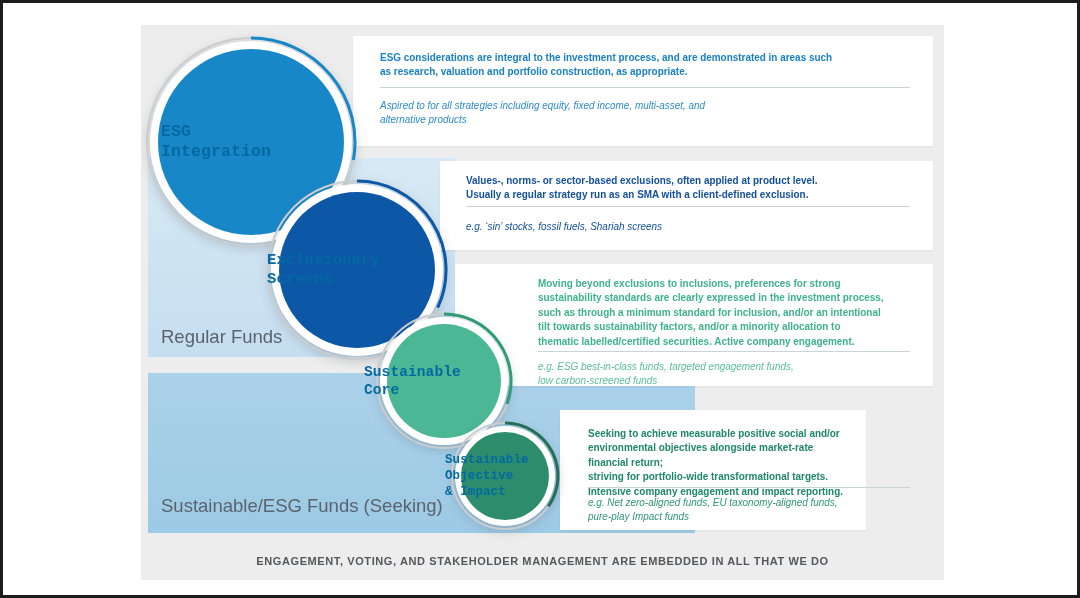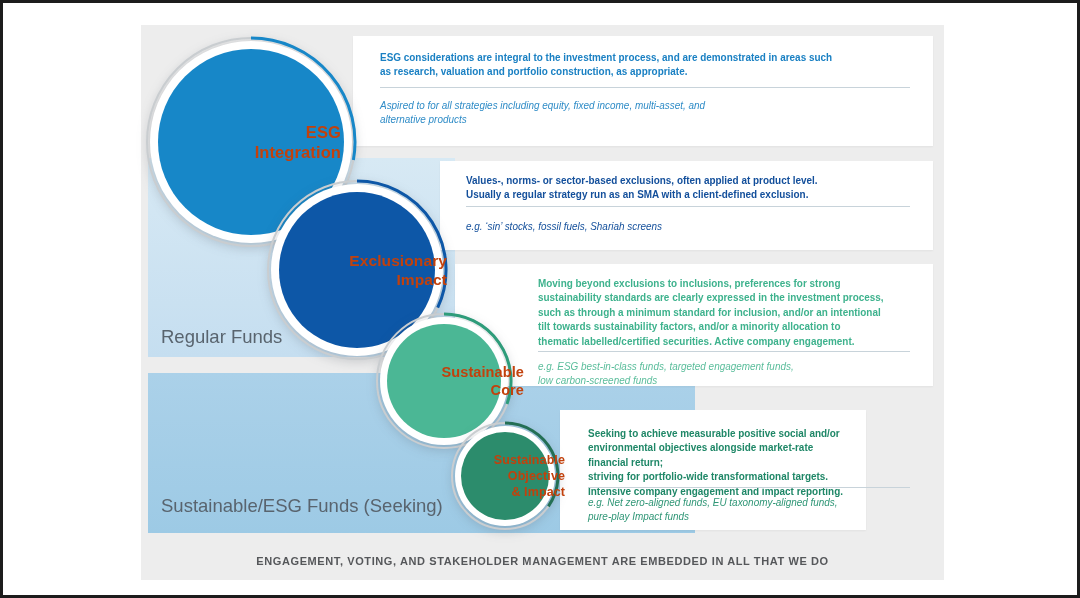--- a/index.html
+++ b/index.html
@@ -23,22 +23,22 @@
   }
   .bold{font-weight:700;}
   .italic{font-style:italic;font-weight:400;}
   .tier0 .bold{color:var(--t0-text,#1a80c3);} .tier0 .italic{color:var(--t0-italic,#2f8cc7);}
   .tier1 .bold{color:var(--t1-text,#134f9b);} .tier1 .italic{color:var(--t1-italic,#134f9b);}
   .tier2 .bold{color:var(--t2-text,#3eb28d);} .tier2 .italic{color:var(--t2-italic,#5abd9b);}
   .tier3 .bold{color:var(--t3-text,#1f8767);} .tier3 .italic{color:var(--t3-italic,#2f9676);}
   .divider{position:absolute;height:1px;background:var(--divider,#c8d3da);}
   .circle-svg{position:absolute;z-index:3;filter:drop-shadow(0 3px 5px rgba(70,80,90,0.25));}
   .circle-label{
-    position:absolute;z-index:4;color:#c2410c;text-align:right;white-space:pre-line;
-    font-weight:700;letter-spacing:0.1px;
+    position:absolute;z-index:4;color:#0369a1;text-align:left;white-space:pre-line;
+    font-weight:700;letter-spacing:0.1px;font-family:Liberation Mono, monospace;
   }
   .footer-text{
     position:absolute;left:141px;top:555px;width:803px;z-index:2;text-align:center;
     font-size:11px;font-weight:700;letter-spacing:0.6px;color:var(--footer-text,#55575a);white-space:pre;
   }
 </style>
 </head>
 <body>
 
 <div id="page" style="--panel-bg: #ededed; --card-bg: #ffffff; --band1-top: #d7e9f4; --band1-bottom: #c5def0; --band2-top: #abd1e9; --band2-bottom: #9dcae5; --ring-gray: #c9cdd0; --divider: #c8d3da; --band-label: #59646e; --footer-text: #55575a; --border: #1c1c1c; --t0-text: #1a80c3; --t0-italic: #2f8cc7; --t1-text: #134f9b; --t1-italic: #134f9b; --t2-text: #3eb28d; --t2-italic: #5abd9b; --t3-text: #1f8767; --t3-italic: #2f9676;">
@@ -94,21 +94,21 @@
   <div class="circle-label" style="left:161px;top:122px;width:180px;font-size:16.5px;line-height:20px">ESG
 Integration</div>
 
   <svg class="circle-svg" style="left:265px;top:178px" width="184" height="184" viewBox="0 0 184 184">
     <circle cx="92" cy="92" r="89" fill="none" stroke-width="2" stroke="#c9cdd0"></circle>
     <path d="M 92 3 A 89 89 0 0 1 172.7 129.6" fill="none" stroke-width="3" stroke="#0d57a7"></path>
     <circle cx="92" cy="92" r="86" fill="#ffffff"></circle>
     <circle cx="92" cy="92" r="78" fill="#0d57a7"></circle>
   </svg>
   <div class="circle-label" style="left:267px;top:251px;width:180px;font-size:15.5px;line-height:19px">Exclusionary
-Impact</div>
+Screens</div>
 
   <svg class="circle-svg" style="left:374px;top:311px" width="140" height="140" viewBox="0 0 140 140">
     <circle cx="70" cy="70" r="67" fill="none" stroke-width="2" stroke="#c9cdd0"></circle>
     <path d="M 70 3 A 67 67 0 0 1 133 92.9" fill="none" stroke-width="3" stroke="#2e9c7a"></path>
     <circle cx="70" cy="70" r="64" fill="#ffffff"></circle>
     <circle cx="70" cy="70" r="57" fill="#4bb795"></circle>
   </svg>
   <div class="circle-label" style="left:364px;top:363px;width:160px;font-size:14.5px;line-height:18px">Sustainable
 Core</div>
 

